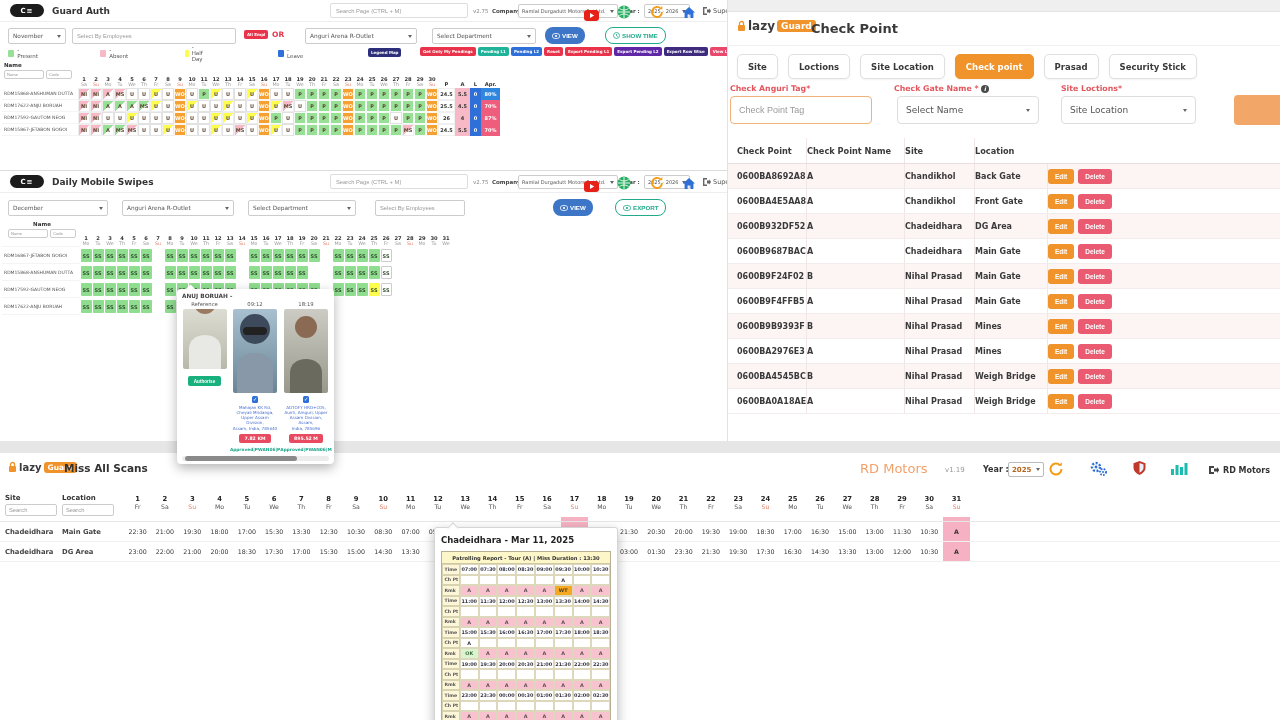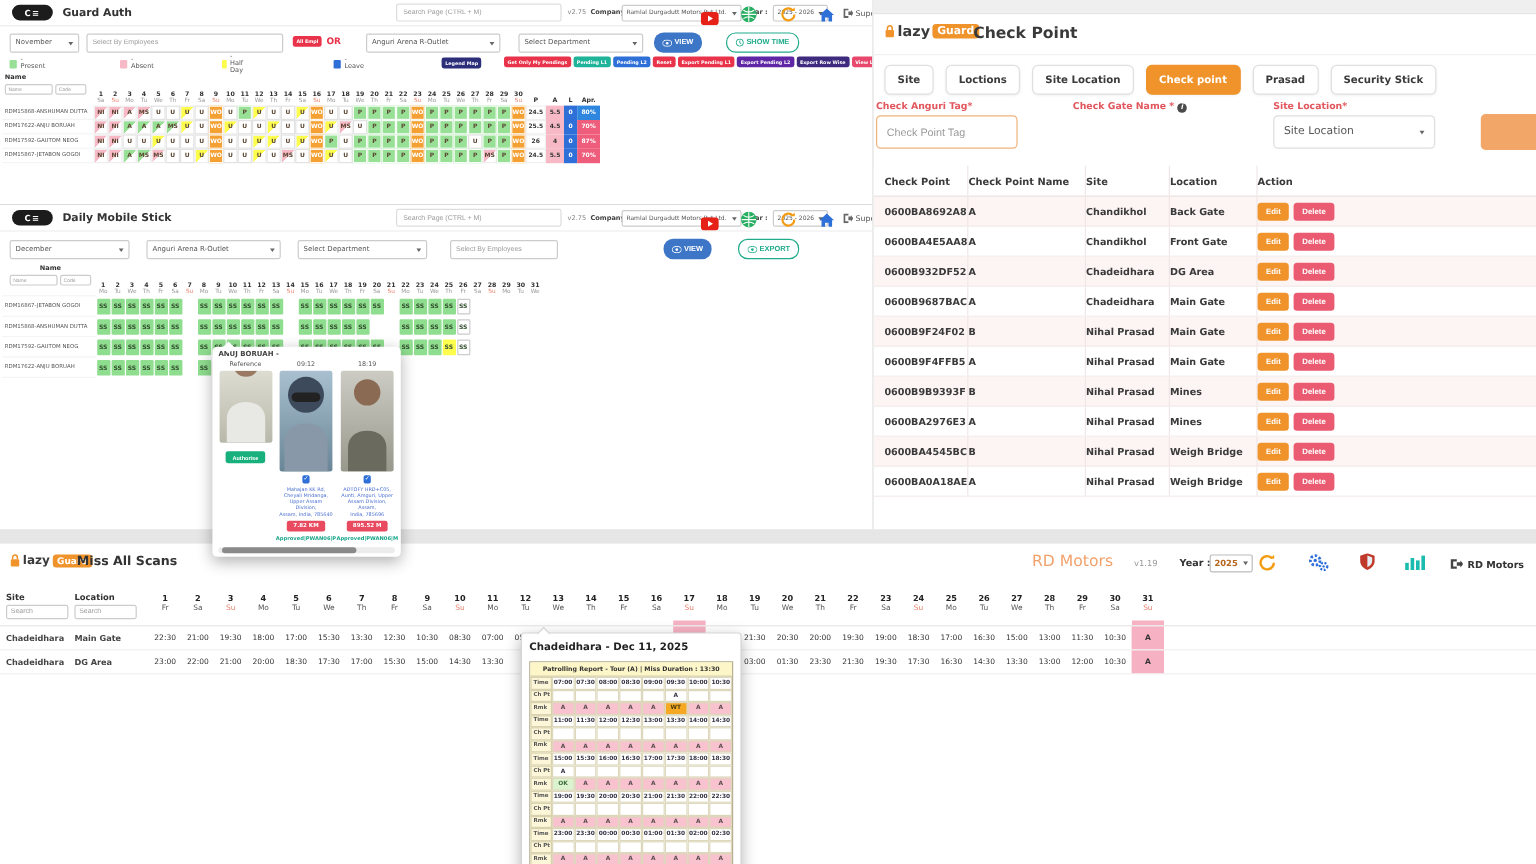--- a/index.html
+++ b/index.html
@@ -523,21 +523,21 @@
           <div class="qsum qs1" style="background:#f6b9c5">5.5</div>
           <div class="qsum qs2" style="background:#2e6fd8;color:#fff">0</div>
           <div class="qsum qs3" style="background:#ee5d7c;color:#fff">70%</div>
         </div>
       </div>
   </section>
 
   <section class="panel ds">
     <div class="apphead">
       <span class="applogo">C≡</span>
-      <span class="apptitle">Daily Mobile Stick</span>
+      <span class="apptitle">Daily Mobile Swipes</span>
       <input class="hsearch" placeholder="Search Page (CTRL + M)" style="">
       <span class="ver">v2.75</span>
       <span class="clbl" style="left:492px">Company :</span>
       <span class="hsel" style="left:518px;width:100px">
           <span>Ramlal Durgadutt Motors Pvt Ltd.</span>
           <i class="chv"></i>
         </span>
       <span class="clbl" style="left:622px">Year :</span>
       <span class="hsel" style="left:644px;width:46px">
           <span>2025 - 2026</span>
@@ -1029,34 +1029,37 @@
     <div class="cptabs">
         <span class="tab">Site</span>
         <span class="tab">Loctions</span>
         <span class="tab">Site Location</span>
         <span class="tab active">Check point</span>
         <span class="tab">Prasad</span>
         <span class="tab">Security Stick</span>
       </div>
     <span class="cplbl" style="left:2px">Check Anguri Tag*</span>
     <span class="cplbl" style="left:166px"><span>Check Gate Name * </span><span class="infoi">i</span></span>
-    <span class="cplbl" style="left:333px">Site Location*</span>
-    <input class="cpinp" style="left: 2px; width: 118px;" placeholder="Check Point Tag">
+    <span class="cplbl" style="left:333px">Site Loctions*</span>
+    <input class="cpinp" style="left: 2px; width: 142px;" placeholder="Check Point Tag">
+    <span class="cpsel" style="left:169px;width:142px">
+        <span>Select Name</span>
+        <i class="chv"></i>
+      </span>
     <span class="cpsel" style="left:333px;width:135px">
         <span>Site Location</span>
         <i class="chv"></i>
       </span>
     <button class="cpbtn"></button>
     <div class="cptable">
         <div class="cprow cth">
           <div class="cc1">Check Point</div>
           <div class="cc2">Check Point Name</div>
           <div class="cc3">Site</div>
           <div class="cc4">Location</div>
-          <div class="cc5">Action</div>
         </div>
         <div class="cprow odd">
           <div class="cc1">0600BA8692A8</div>
           <div class="cc2">A</div>
           <div class="cc3">Chandikhol</div>
           <div class="cc4">Back Gate</div>
           <div class="cc5">
             <button class="abtn edit">Edit</button>
             <button class="abtn del">Delete</button>
           </div>
@@ -1444,21 +1447,21 @@
           <div class="spappr">Approved|PWAN06|M</div>
         </div>
       </div>
     <div class="spscroll">
         <span class="spthumb"></span>
       </div>
   </div>
 
   <div class="patrol">
     <span class="tip"></span>
-    <div class="ptitle">Chadeidhara - Dec 11, 2025</div>
+    <div class="ptitle">Chadeidhara - Mar 11, 2025</div>
     <div class="ptable">
       <div class="pthead">Patrolling Report - Tour (A) | Miss Duration : 13:30</div>
       <div id="patrolbody">
           <div class="prow">
             <div class="plbl">Time</div>
             <div class="pcell">07:00</div>
             <div class="pcell">07:30</div>
             <div class="pcell">08:00</div>
             <div class="pcell">08:30</div>
             <div class="pcell">09:00</div>

